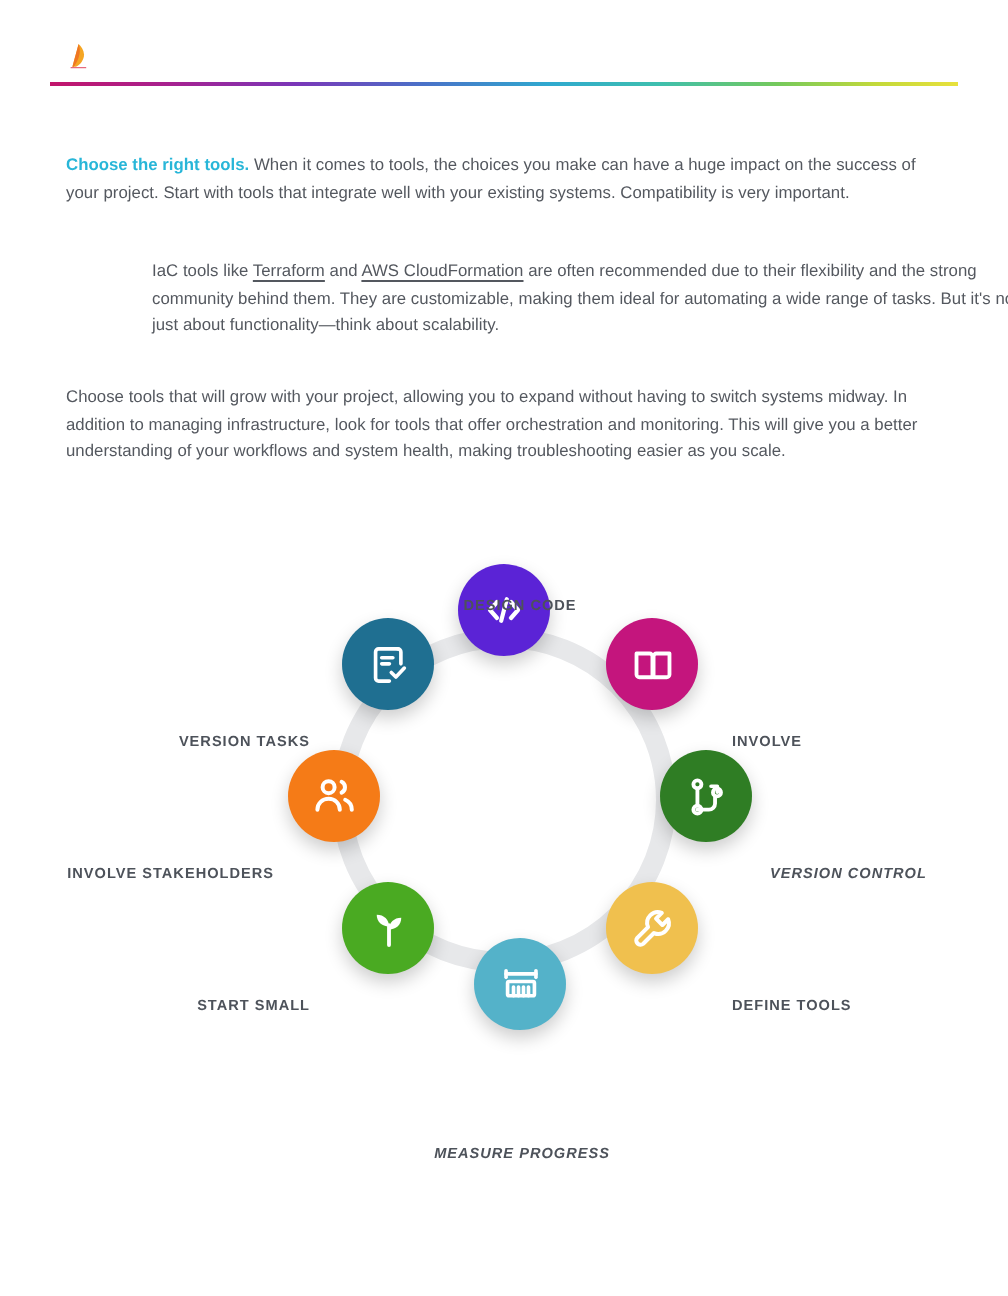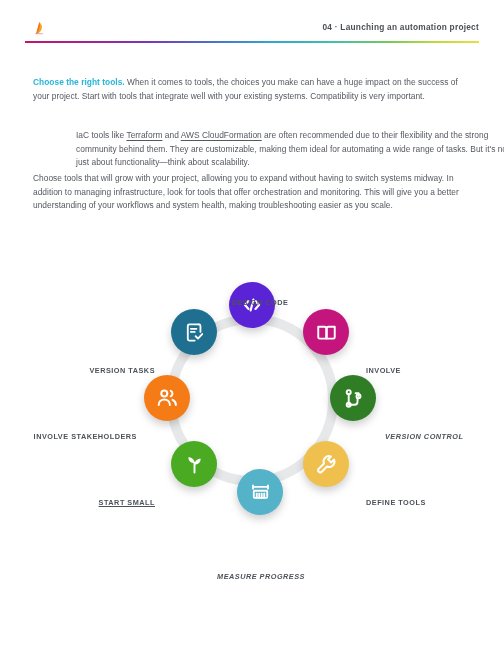--- a/index.html
+++ b/index.html
@@ -55,21 +55,21 @@
     position: absolute;
     left: 33px;
     width: 441px;
     font-size: 8.4px;
     line-height: 13.2px;
     color: #54585f;
     letter-spacing: 0.02px;
   }
   .copy.p1 { top: 68px; }
   .copy.p2 { top: 121px; margin-left: 43px; }
-  .copy.p3 { top: 164px; }
+  .copy.p3 { top: 184px; }
   .lead-in {
     color: #28b6d8;
     font-weight: bold;
   }
   .inline-link {
     color: #54585f;
     text-decoration: underline;
     text-underline-offset: 1.5px;
   }
 
@@ -115,21 +115,20 @@
 <body>
 
 <div class="page-header">
   <span class="logo-mark">
     <svg width="16" height="16" viewBox="0 0 16 16">
       <path d="M5.2 14.4 L8.3 3.0 C9.6 4.2 10.9 6.0 11.0 8.1 C11.1 10.6 9.4 13.2 7.0 14.4 Z" fill="#f5a623"></path>
       <path d="M5.2 14.4 L8.3 3.0 C8.9 4.6 9.1 6.4 8.7 8.2 C8.3 10.5 7.0 12.9 5.9 14.4 Z" fill="#ef7622"></path>
       <path d="M4.3 14.6 L12.1 14.6 L12.1 15.1 L4.3 15.1 Z" fill="#e0475f"></path>
     </svg>
   </span>
-  <div class="header-title">04 · Launching an automation project</div>
   <div class="header-rule"></div>
 </div>
 
 <p class="copy p1"><span class="lead-in">Choose the right tools.</span><span> When it comes to tools, the choices you make can have a huge impact on the success of your project. Start with tools that integrate well with your existing systems. Compatibility is very important.</span></p>
 
 <p class="copy p2"><span>IaC tools like </span><a class="inline-link" href="#">Terraform</a><span> and </span><a class="inline-link" href="#">AWS CloudFormation</a><span> are often recommended due to their flexibility and the strong community behind them. They are customizable, making them ideal for automating a wide range of tasks. But it's not just about functionality—think about scalability.</span></p>
 
 <p class="copy p3"><span>Choose tools that will grow with your project, allowing you to expand without having to switch systems midway. In addition to managing infrastructure, look for tools that offer orchestration and monitoring. This will give you a better understanding of your workflows and system health, making troubleshooting easier as you scale.</span></p>
 
 <div class="cycle">
@@ -197,21 +196,21 @@
 
   <div class="node" style="left:194px;top:224px;background:#4aaa22;">
     <span>
       <svg width="23" height="23" viewBox="0 0 24 24" fill="none" stroke="#fff" stroke-width="2" stroke-linecap="round" stroke-linejoin="round">
         <path d="M12 20.4 V10.0"></path>
         <path d="M12 10.6 C12 7.0 9.4 4.5 5.6 4.5 C5.6 8.2 8.2 10.6 12 10.6 Z" fill="#fff" stroke="none"></path>
         <path d="M12 12.2 C12 8.6 14.6 6.1 18.4 6.1 C18.4 9.8 15.8 12.2 12 12.2 Z" fill="#fff" stroke="none"></path>
       </svg>
     </span>
   </div>
-  <div class="node-label left" style="left:155px;top:220px;text-decoration:underline;">START SMALL</div>
+  <div class="node-label left" style="left:155px;top:220px;">START SMALL</div>
 
   <div class="node" style="left:167px;top:158px;background:#f57b17;">
     <span>
       <svg width="24" height="24" viewBox="0 0 24 24" fill="none" stroke="#fff" stroke-width="2" stroke-linecap="round" stroke-linejoin="round">
         <circle cx="9.3" cy="7.6" r="3.0"></circle>
         <path d="M3.7 18.9 C3.7 15.6 6.2 13.4 9.3 13.4 C12.4 13.4 14.9 15.6 14.9 18.9"></path>
         <path d="M15.8 4.9 A3.0 3.0 0 0 1 15.8 10.3"></path>
         <path d="M17.6 13.9 C19.6 14.8 20.9 16.6 20.9 18.9"></path>
       </svg>
     </span>

